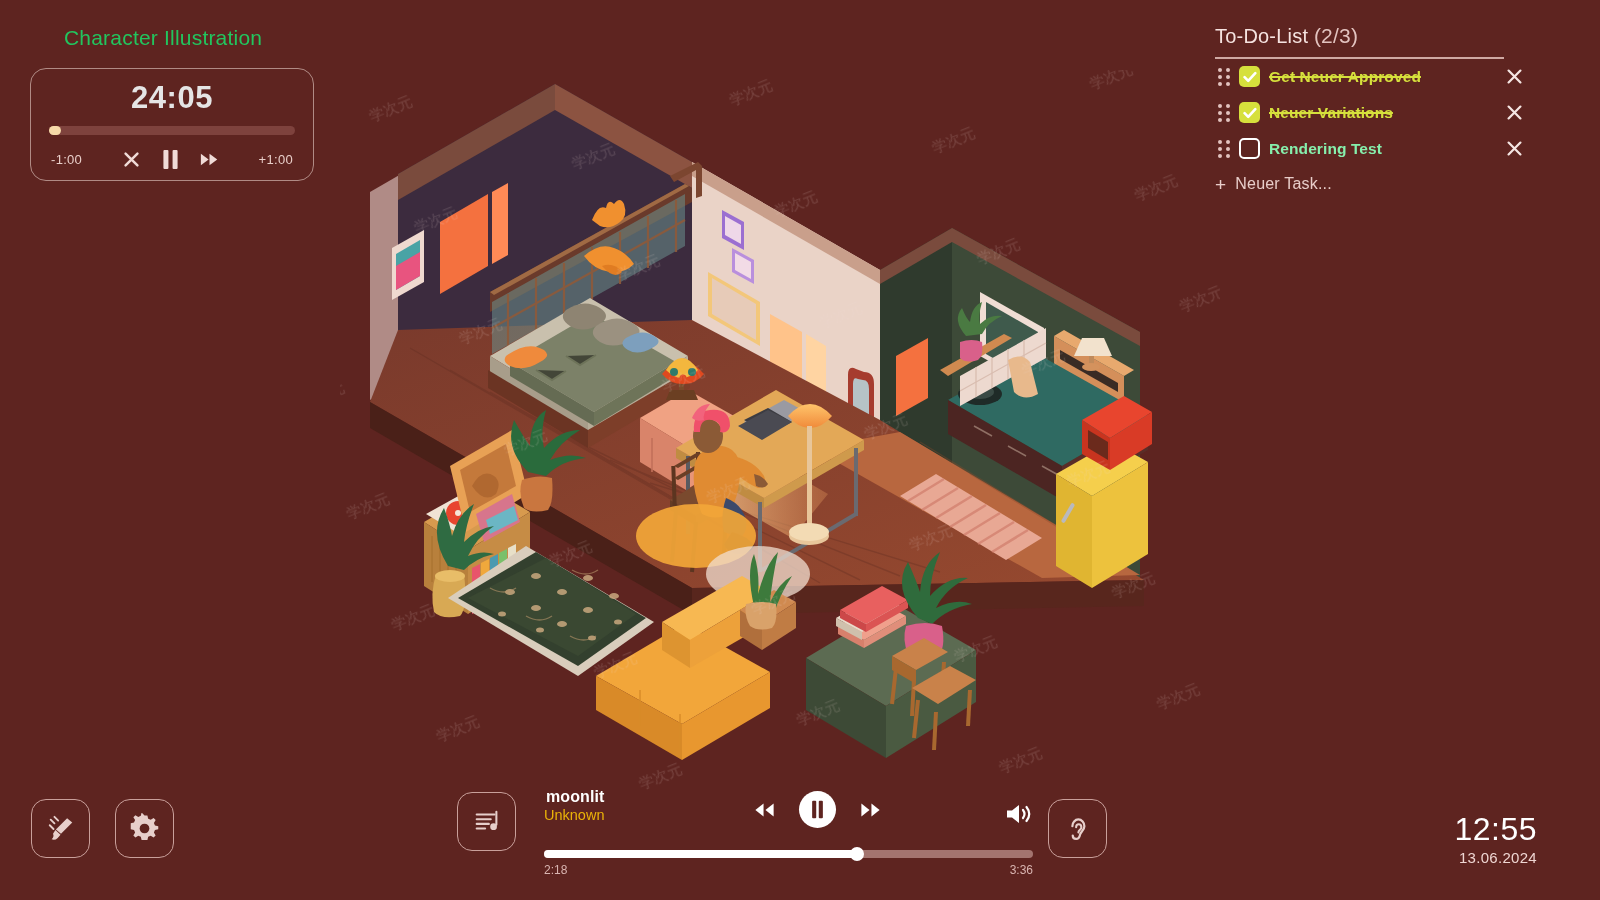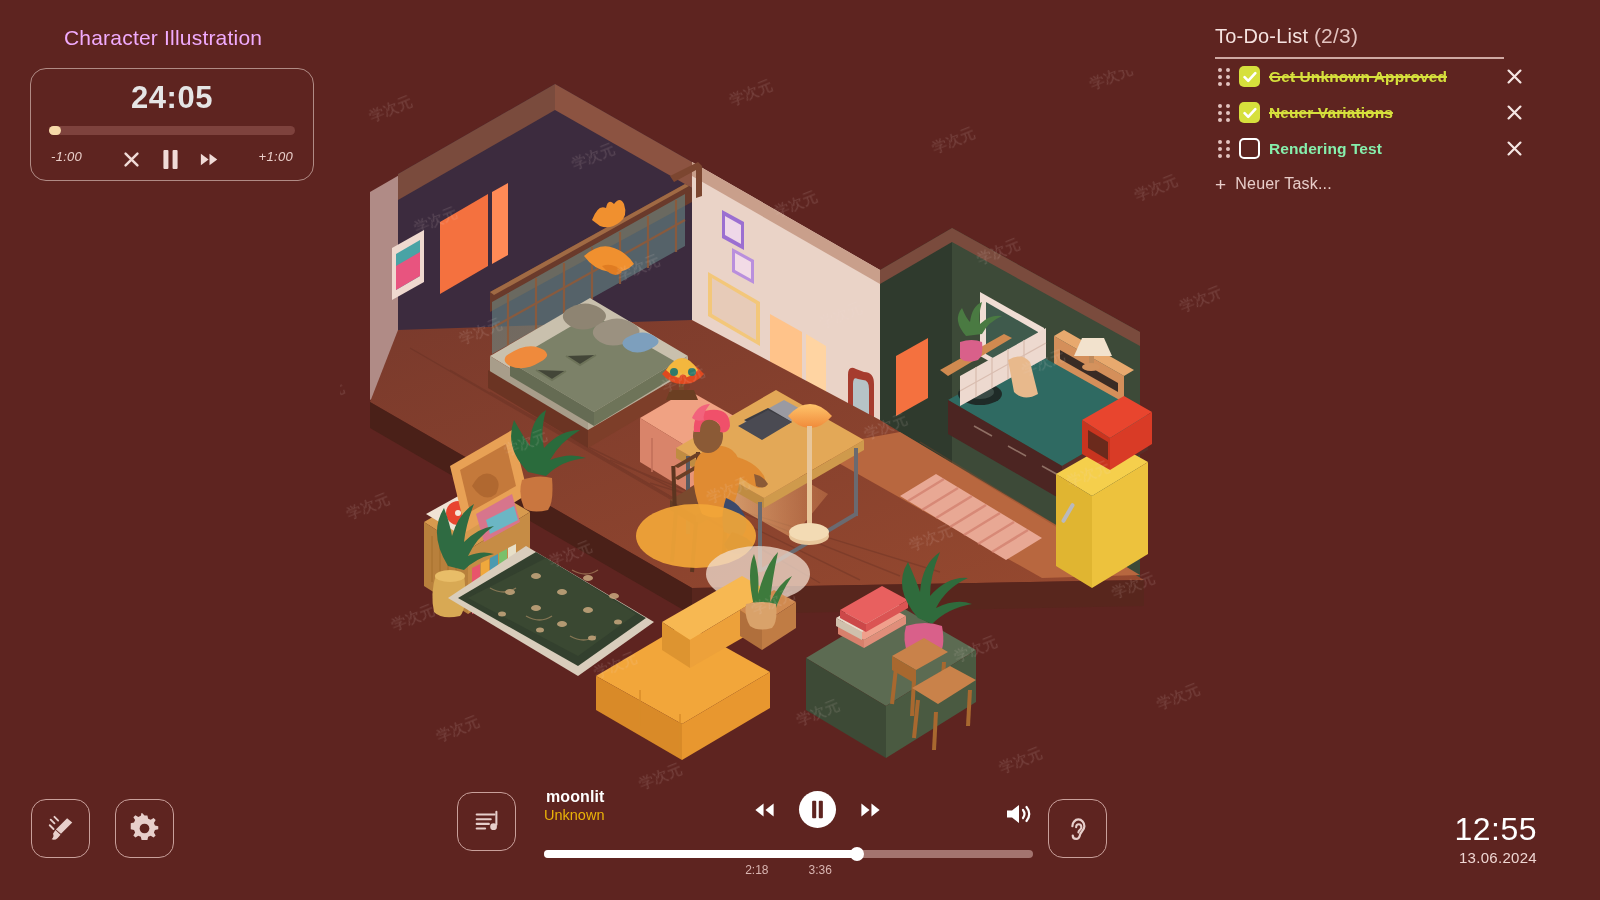--- a/index.html
+++ b/index.html
@@ -9,21 +9,21 @@
     font-family:"Liberation Sans", sans-serif;
     color:#f3dedb;
     position:relative;
     -webkit-font-smoothing:antialiased;
   }
 
   
   #session-title {
     position:absolute; left:64px; top:26px;
     font-size:21px; font-weight:400; letter-spacing:.2px;
-    color:#f0abfc;
+    color:#22c55e;
     text-align:center;
   }
   #timer-card {
     position:absolute; left:30px; top:68px;
     width:284px; height:113px;
     border:1.5px solid #b08b85;
     border-radius:16px;
     padding:10px 18px 0 18px;
   }
   #timer-value {
@@ -33,22 +33,22 @@
   #timer-progress-track {
     position:relative;
     margin:9px 0 0 0; height:9px; border-radius:5px;
     background:#7e423d;
   }
   #timer-progress-fill {
     position:absolute; left:0; top:0; bottom:0;
     width:5%; border-radius:5px; background:#f7d9a8;
   }
   #timer-controls {
-    display:flex; align-items:flex-start; justify-content:space-between;
-    margin-top:14px; padding:0 2px;font-style:italic;
+    display:flex; align-items:center; justify-content:space-between;
+    margin-top:14px; padding:0 2px;
   }
   .timer-adjust {
     font-size:13px; color:#e9cec9; letter-spacing:.3px;
   }
   #timer-buttons { display:flex; align-items:center; gap:21px; }
   .t-btn { display:flex; align-items:center; justify-content:center; }
   .t-btn svg { display:block; }
 
   
   #todo-panel { position:absolute; right:85px; top:24px; width:300px; }
@@ -124,21 +124,21 @@
   #player-volume { position:absolute; right:-6px; top:10px; }
   #player-seek { position:absolute; left:87px; right:-6px; top:58px; }
   #seek-track {
     position:relative; height:8px; border-radius:4px; background:#a3746f;
   }
   #seek-fill { position:absolute; left:0; top:0; bottom:0; width:64%; border-radius:4px; background:#ffffff; }
   #seek-knob {
     position:absolute; left:64%; top:50%; transform:translate(-50%,-50%);
     width:14px; height:14px; border-radius:50%; background:#ffffff;
   }
-  #seek-times { display:flex; justify-content:center; margin-top:5px;gap:40px; }
+  #seek-times { display:flex; justify-content:space-between; margin-top:5px;gap:40px; }
   .seek-time { font-size:12px; color:#d9b5b1; }
 
   
   #clock { position:absolute; right:63px; bottom:34px; text-align:right; }
   #clock-time { font-size:32px; color:#ffffff; font-weight:400; letter-spacing:.5px; line-height:34px; }
   #clock-date { font-size:15px; color:#efd6d2; margin-top:3px; letter-spacing:.3px; }
 </style>
 </head>
 <body>
 
@@ -192,21 +192,21 @@
         <i></i>
         <i></i>
         <i></i>
         <i></i>
       </span>
     <span class="tick-box checked">
       <svg width="14" height="12" viewBox="0 0 14 12">
         <path d="M1.6 6.2 L5.2 9.8 L12.3 2.1" stroke="#ffffff" stroke-width="2.6" fill="none" stroke-linecap="round" stroke-linejoin="round"></path>
       </svg>
     </span>
-    <span class="todo-label done">Get Unknown Approved</span>
+    <span class="todo-label done">Get Neuer Approved</span>
     <span class="todo-delete">
       <svg width="19" height="19" viewBox="0 0 24 24">
         <path d="M4.5 4.5 L19.5 19.5 M19.5 4.5 L4.5 19.5" stroke="#f5e6e3" stroke-width="2.8" stroke-linecap="round"></path>
       </svg>
     </span>
   </div>
 
   <div class="todo-row">
     <span class="drag-handle">
         <i></i>

